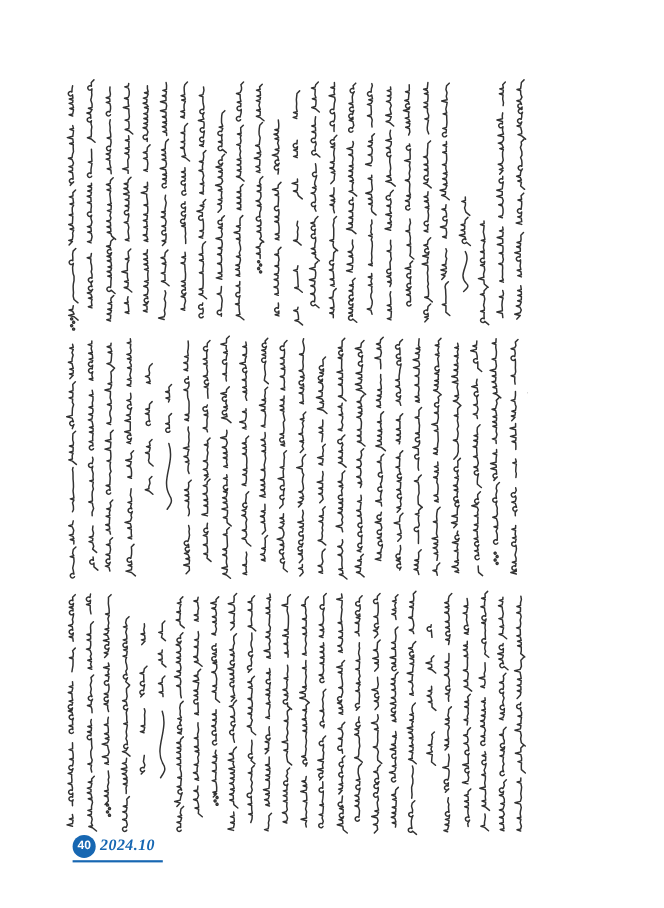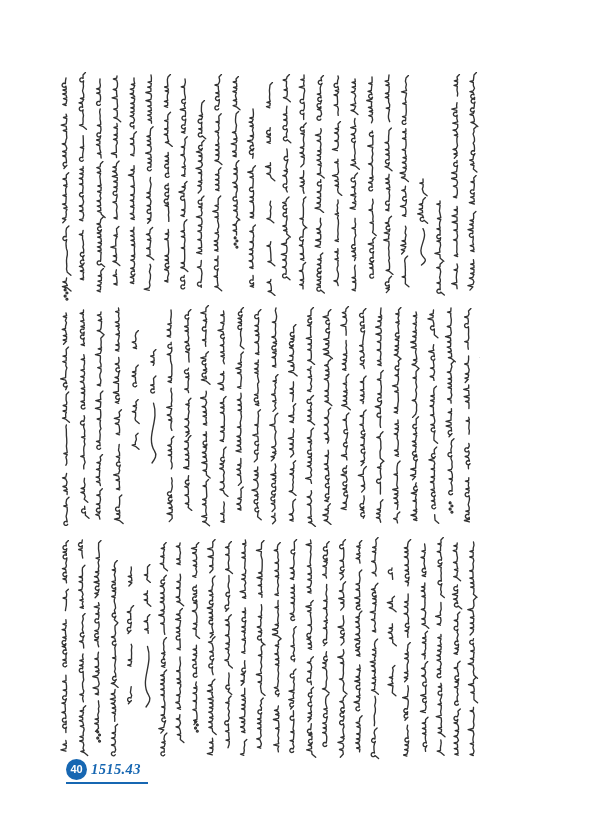--- a/index.html
+++ b/index.html
@@ -138,15 +138,15 @@
       <path d="M443.3,537.6L440.9,540.0M440.9,540.0L441.1,543.1l-3.3,0.8l3.3,1.1L440.5,547.4L440.5,550.8l-3.3,0.8l3.3,1.1L440.8,555.8L441.6,557.9L441.4,560.3a2,2 0 1 0 0.5,2.4L441.2,565.4l-3.3,0.8l3.3,1.1L440.9,570.7L441.3,573.1L441.0,575.6L441.2,578.2L441.3,581.2a2,2 0 1 0 0.5,2.4L440.9,587.4L440.7,589.9L441.4,592.0L440.7,594.5l3.6,3M440.9,602.4L441.0,606.0L441.2,609.3L440.2,612.2L440.6,615.2l-5,1.2l5,1.3L441.0,620.6L440.4,623.3l-3.3,0.8l3.3,1.1M440.9,634.4L441.1,636.9l-3.3,0.8l3.3,1.1L440.2,641.4L441.2,644.8l-3.3,0.8l3.3,1.1L440.9,649.7l-3.3,0.8l3.3,1.1L440.2,654.6l-3.3,0.8l3.3,1.1L440.3,659.4l-3.3,0.8l3.3,1.1L441.3,664.0L440.4,666.2L440.6,668.5l-3.3,0.8l3.3,1.1L440.4,674.2a2,2 0 1 0 0.5,2.4M440.8,683.3L441.6,686.0l-3.3,0.8l3.3,1.1L441.4,691.6a2,2 0 1 0 0.5,2.4L441.2,697.7L440.1,700.2L441.3,703.5l-3.3,0.8l3.3,1.1L441.2,708.7L440.6,711.7L441.2,715.4l-5,1.2l5,1.3L441.5,721.5L441.1,724.1L441.5,727.4l-3.3,0.8l3.3,1.1L441.4,731.8l-3.3,0.8l3.3,1.1l3.6,3M440.8,739.9L441.2,742.6L440.9,744.9L440.4,747.8L440.5,750.3l-3.3,0.8l3.3,1.1l3.6,3" class="script-col"></path>
       <path d="M457.2,543.0L457.1,545.0l-3.3,0.8l3.3,1.1L456.5,549.9l-3.3,0.8l3.3,1.1L456.8,554.5L457.5,557.9L456.8,561.6l-3.3,0.8l3.3,1.1L457.1,566.5L457.8,568.9l-3.3,0.8l3.3,1.1L457.1,573.1L457.0,575.8l-3.3,0.8l3.3,1.1l3.6,3M457.4,585.0L457.1,587.1a2,2 0 1 0 0.5,2.4L457.5,593.2l-5,1.2l5,1.3L456.8,598.3l-3.3,0.8l3.3,1.1L457.7,603.5a2,2 0 1 0 0.5,2.4l3.6,3M459.9,612.1L457.5,614.5M457.5,614.5L457.9,616.7L457.5,619.6l-3.3,0.8l3.3,1.1L457.8,623.9L457.4,626.8a2,2 0 1 0 0.5,2.4L457.1,632.3L458.2,634.5L457.0,638.3L458.0,641.7a2,2 0 1 0 0.5,2.4L458.3,647.6l-3.3,0.8l3.3,1.1L457.3,652.5l-3.3,0.8l3.3,1.1M460.1,661.2L457.7,663.6M457.7,663.6L457.5,667.2l-3.3,0.8l3.3,1.1L457.6,671.3L458.5,673.5L458.2,676.4a2,2 0 1 0 0.5,2.4L458.4,681.0l-3.3,0.8l3.3,1.1L457.7,686.4l-3.3,0.8l3.3,1.1L457.2,692.0L458.1,694.6L457.1,696.7L457.2,699.6L457.9,701.7a2,2 0 1 0 0.5,2.4M460.3,708.9L457.9,711.3M457.9,711.3L458.5,714.0L457.3,716.9a2,2 0 1 0 0.5,2.4L457.3,722.1l-3.3,0.8l3.3,1.1L458.4,726.4L458.5,729.8l-3.3,0.8l3.3,1.1L457.3,735.5l-3.3,0.8l3.3,1.1L458.5,740.2L457.4,742.2l-3.3,0.8l3.3,1.1L457.6,747.8l-3.3,0.8l3.3,1.1L458.1,753.3l-3.3,0.8l3.3,1.1" class="script-col"></path>
       <path d="M473.5,542.0L474.0,545.1L473.2,548.1L473.2,550.5l-3.3,0.8l3.3,1.1L473.1,556.2l-3.3,0.8l3.3,1.1L473.8,560.6L472.9,563.7L473.4,566.8L472.9,570.0l-3.3,0.8l3.3,1.1L473.0,574.1L473.1,577.3l-3.3,0.8l3.3,1.1L473.8,582.1l-3.3,0.8l3.3,1.1L473.9,586.3l-3.3,0.8l3.3,1.1L473.9,591.6L473.4,594.2l3.6,3M475.9,597.8L473.5,600.2M473.5,600.2L473.8,603.1L474.0,605.8L472.8,608.5l-5,1.2l5,1.3L473.3,613.7L473.8,616.7l-3.3,0.8l3.3,1.1L473.5,622.3l-3.3,0.8l3.3,1.1L473.6,627.2l-3.3,0.8l3.3,1.1L473.1,631.8l-3,3.2M473.5,638.6L473.0,640.8a2,2 0 1 0 0.5,2.4L473.1,645.2L474.2,647.8L474.1,650.2l-3.3,0.8l3.3,1.1L473.6,655.2L473.6,657.8l-3.3,0.8l3.3,1.1L473.1,662.6l-5,1.2l5,1.3L473.9,668.6L473.3,671.6L473.9,675.2l3.6,3M475.9,677.6L473.5,680.0M473.5,680.0L473.5,683.5l-5,1.2l5,1.3L474.2,689.2L474.1,691.6l-3.3,0.8l3.3,1.1L473.9,696.5L474.0,699.7l3.6,3M473.5,707.3L473.4,710.1l-3.3,0.8l3.3,1.1L474.2,715.5L473.9,718.1L473.4,721.7L474.0,725.1L473.1,728.5l-5,1.2l5,1.3L473.9,734.2L473.1,737.7L472.9,739.9L473.5,742.9l-3.3,0.8l3.3,1.1L472.9,747.8L474.0,751.1L473.3,753.6l-3.3,0.8l3.3,1.1" class="script-col"></path>
       <path d="M492.2,537.6L489.8,540.0M489.8,540.0L490.5,543.2l-3.3,0.8l3.3,1.1L490.1,547.2l-3.3,0.8l3.3,1.1L490.3,551.4l-3.3,0.8l3.3,1.1L489.4,556.3L489.3,558.8l-3.3,0.8l3.3,1.1M492.2,567.5L489.8,569.9M489.8,569.9L489.2,572.3l-3.3,0.8l3.3,1.1L489.3,577.4l-3.3,0.8l3.3,1.1L489.6,581.9L489.6,585.0l-5,1.2l5,1.3L489.6,589.7l-3.3,0.8l3.3,1.1L489.2,593.8L489.5,596.7l-3.3,0.8l3.3,1.1L489.0,602.0l-3.3,0.8l3.3,1.1L490.3,606.2a2,2 0 1 0 0.5,2.4L489.7,612.0l-3.3,0.8l3.3,1.1L489.9,617.6l-3.3,0.8l3.3,1.1L490.1,622.7L490.3,626.2l-3.3,0.8l3.3,1.1l3.6,3M492.2,632.1L489.8,634.5M489.8,634.5L489.2,637.5L489.3,640.3L489.0,642.4L489.6,645.7L490.5,648.0L489.7,650.1l-3.3,0.8l3.3,1.1L489.9,655.5L490.0,658.6L489.3,661.7L490.3,664.7l-3.3,0.8l3.3,1.1L490.0,670.3L489.5,673.9L489.7,676.3l-3.3,0.8l3.3,1.1L489.4,681.1l-3.3,0.8l3.3,1.1L490.4,686.0a2,2 0 1 0 0.5,2.4M492.1,691.3L489.7,693.7M489.7,693.7L489.8,696.8l-3.3,0.8l3.3,1.1L489.7,701.7L489.2,705.5l-3.3,0.8l3.3,1.1L489.2,709.5l-3.3,0.8l3.3,1.1L489.2,713.9L489.5,717.0l-3.3,0.8l3.3,1.1L489.3,722.6L489.6,724.8l-3.3,0.8l3.3,1.1L489.5,729.9l-5,1.2l5,1.3L489.5,735.1l-3.3,0.8l3.3,1.1" class="script-col"></path>
       <path d="M508.5,539.6L506.1,542.0M506.1,542.0L506.7,545.3L505.7,548.2L505.7,551.2l-5,1.2l5,1.3L505.5,555.9l-5,1.2l5,1.3L506.1,562.0l-3.3,0.8l3.3,1.1L506.0,565.9L505.8,568.0l-3.3,0.8l3.3,1.1L506.1,572.0a2,2 0 1 0 0.5,2.4L506.7,577.9a2,2 0 1 0 0.5,2.4L507.0,582.8L506.5,586.4l3.6,3M508.8,590.8L506.4,593.2M506.4,593.2L507.0,595.3l-3.3,0.8l3.3,1.1L506.6,600.3l-3.3,0.8l3.3,1.1L505.9,604.3l-3.3,0.8l3.3,1.1L507.0,608.8L506.4,611.8L506.4,614.8L506.9,617.7l-3.3,0.8l3.3,1.1L507.1,623.4L507.0,626.0l-3.3,0.8l3.3,1.1L506.6,631.4l-3.3,0.8l3.3,1.1L506.2,637.0L506.6,640.1L506.3,642.9l-3.3,0.8l3.3,1.1L506.7,647.4l-3.3,0.8l3.3,1.1M506.7,654.6L506.1,657.9L506.2,661.5L506.3,663.5l-3.3,0.8l3.3,1.1L506.4,667.7L506.6,670.3l-3.3,0.8l3.3,1.1L507.0,675.8l-3.3,0.8l3.3,1.1L507.5,681.4L506.3,684.3l-3.3,0.8l3.3,1.1L506.9,688.3a2,2 0 1 0 0.5,2.4L506.2,693.7l-3.3,0.8l3.3,1.1L506.6,699.3M507.0,705.2L507.6,708.5L506.5,711.6l-3.3,0.8l3.3,1.1L506.9,715.5L507.4,718.2L506.9,721.1L507.5,723.1l-3.3,0.8l3.3,1.1L507.4,727.7l-5,1.2l5,1.3L507.0,732.6l-3.3,0.8l3.3,1.1" class="script-col"></path>
       <path d="M524.8,537.6L522.4,540.0M522.4,540.0L522.7,542.3l-3.3,0.8l3.3,1.1L523.1,546.2L522.6,548.3L522.9,551.8L523.0,554.6L522.1,556.9L522.5,559.0l-3.3,0.8l3.3,1.1M522.4,568.9L522.8,571.4L521.8,574.1l-3.3,0.8l3.3,1.1L522.0,579.5L522.3,582.8l-3.3,0.8l3.3,1.1L521.7,588.2L523.1,590.7L522.1,593.9L522.6,597.3l-3.3,0.8l3.3,1.1L523.0,602.8l-3.3,0.8l3.3,1.1M522.4,610.6L522.1,613.6l-3.3,0.8l3.3,1.1L522.6,619.1l-5,1.2l5,1.3L522.4,624.7l-3.3,0.8l3.3,1.1L521.7,629.1l-3.3,0.8l3.3,1.1M521.5,634.0a0.9,0.9 0 1 0 0.05,0M523.3,637.1a0.9,0.9 0 1 0 0.05,0M521.5,640.2a0.9,0.9 0 1 0 0.05,0M523.3,643.3a0.9,0.9 0 1 0 0.05,0" class="script-col"></path>
     </svg>
 
   <div class="footer">
     <span class="badge">40</span>
-    <span class="issue">1515.43</span>
+    <span class="issue">2024.10</span>
   </div>
 </div>
 
 </body></html>

